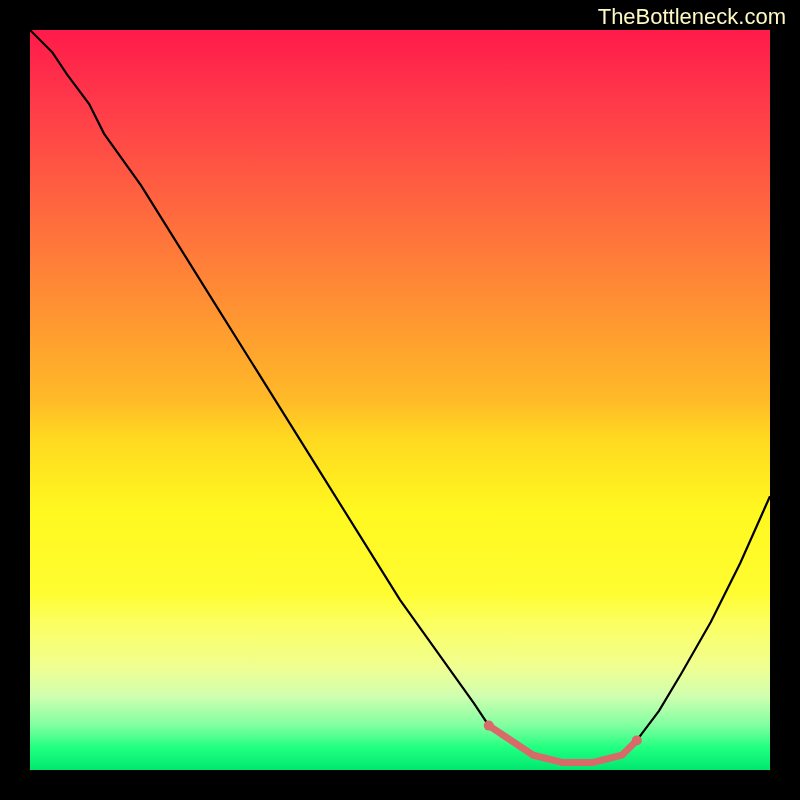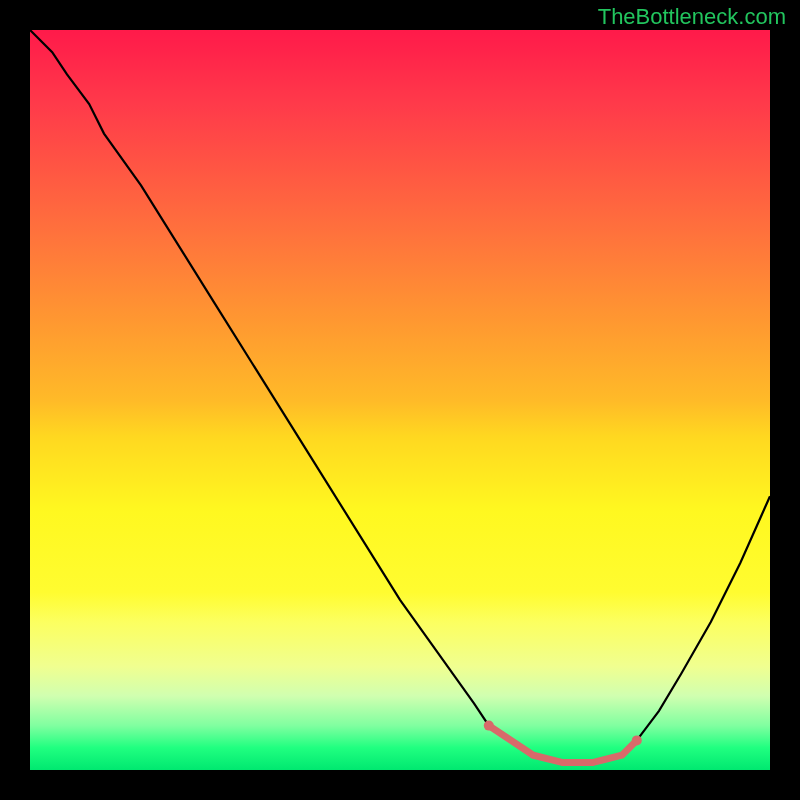--- a/index.html
+++ b/index.html
@@ -8,21 +8,21 @@
     height: 800px;
     background: #000;
     position: relative;
     font-family: Arial, Helvetica, sans-serif;
     overflow: hidden;
   }
   .watermark {
     position: absolute;
     top: 4px;
     right: 14px;
-    color: #22c55e;
+    color: #fef9c3;
     font-size: 22px;
     font-weight: 500;
     z-index: 10;
   }
   .plot-area {
     position: absolute;
     left: 30px;
     top: 30px;
     width: 740px;
     height: 740px;

